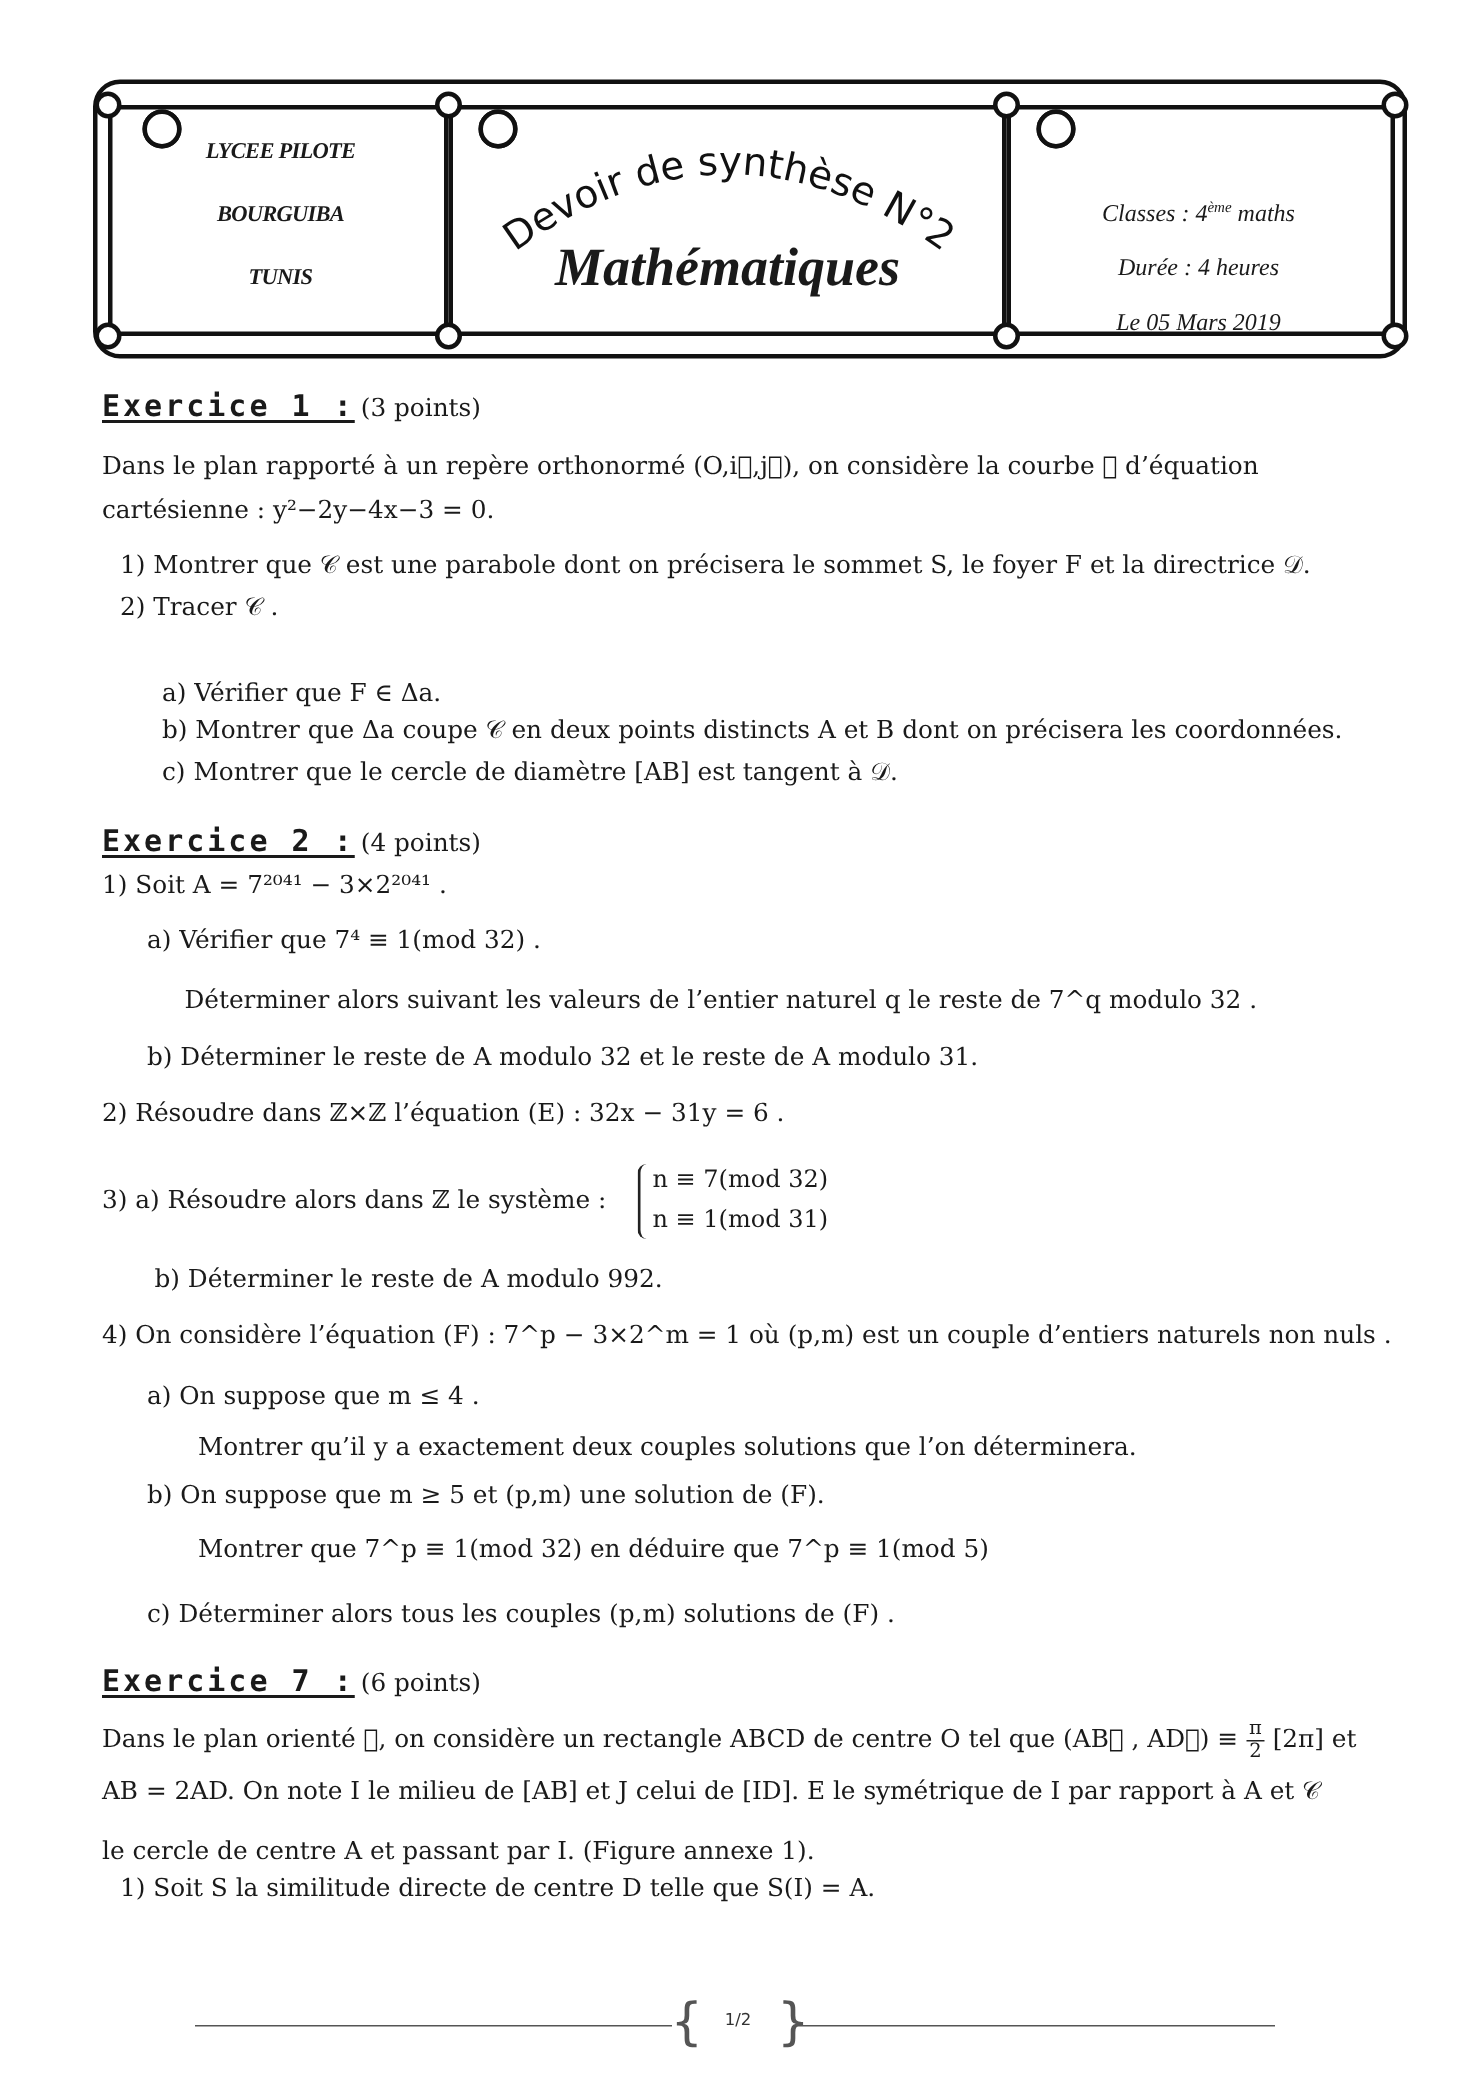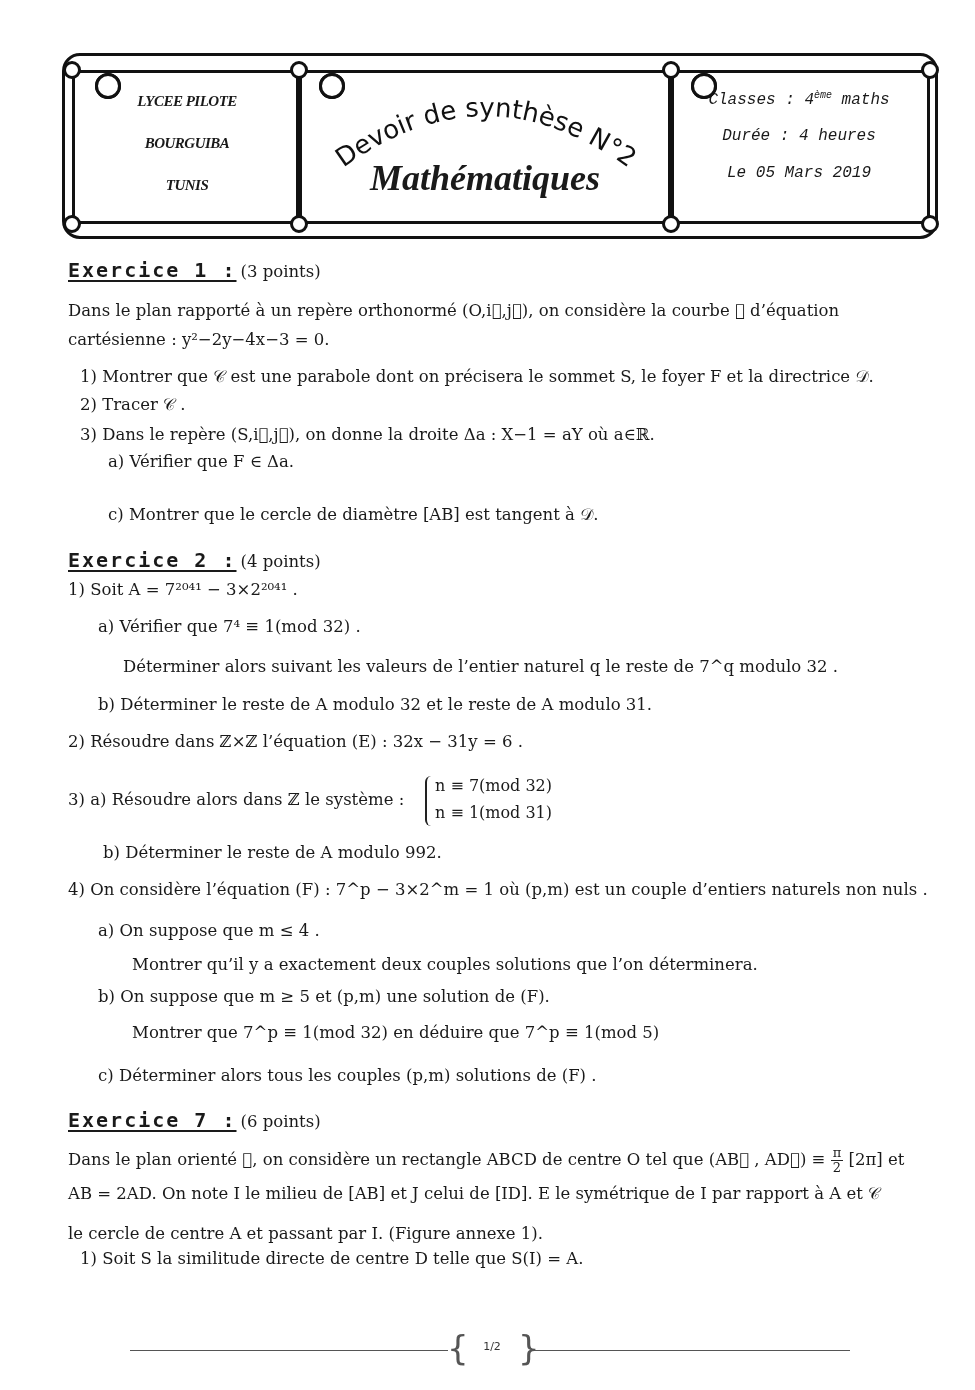--- a/index.html
+++ b/index.html
@@ -30,21 +30,21 @@
   .corner { position: absolute; width: 18px; height: 18px; background: #fff;
     border: 3px solid #111; border-radius: 50%; box-sizing: border-box; }
 
   .school-line {
     position: absolute; left: 0; width: 100%; text-align: center;
     font-family: "Liberation Serif", serif; font-style: italic; font-weight: bold;
     font-size: 15px; letter-spacing: -0.5px; font-variant: small-caps;
   }
   .meta-line {
     position: absolute; left: 0; width: 100%; text-align: center;
-    font-family: Liberation Mono, monospace; font-style: italic; font-size: 16px;
+    font-family: Liberation Serif, serif; font-style: italic; font-size: 16px; margin-top: 43px;
   }
   .meta-line sup { font-size: 10px; }
 
   .title-arc {
     position: absolute; left: 0; top: 0; width: 100%; height: 100%;
   }
   .subject {
     position: absolute; left: 0; width: 100%; top: 84px; text-align: center;
     font-family: "Liberation Serif", serif; font-style: italic; font-size: 36px; font-weight: bold;
   }
@@ -121,22 +121,22 @@
   <div class="corner" style="left:662px;top:215px"></div>
   <div class="corner" style="left:921px;top:215px"></div>
 
   <div class="heading" style="top:258px">
     <span class="h-title">Exercice 1 :</span><span class="h-pts">(3 points)</span>
   </div>
   <div class="line" style="left:68px;top:301px">Dans le plan rapporté à un repère orthonormé (O,i⃗,j⃗), on considère la courbe 𝒞 d’équation</div>
   <div class="line" style="left:68px;top:330px">cartésienne  : y²−2y−4x−3 = 0.</div>
   <div class="line" style="left:80px;top:367px">1)  Montrer que 𝒞 est une parabole dont on précisera le sommet S, le foyer F et la directrice 𝒟.</div>
   <div class="line" style="left:80px;top:395px">2)  Tracer 𝒞 .</div>
-  <div class="line" style="left:80px;top:425px">3)  Dans le repère (S,i⃗,j⃗), on donne la droite Δa : X−1 = aY où a∈ℝ.</div>
   <div class="line" style="left:108px;top:452px">a)  Vérifier que F ∈ Δa.</div>
+  <div class="line" style="left:108px;top:477px">b)  Montrer que Δa coupe 𝒞 en deux points distincts A et B dont on précisera les coordonnées.</div>
   <div class="line" style="left:108px;top:505px">c)  Montrer que le cercle de diamètre [AB] est tangent à 𝒟.</div>
 
   <div class="heading" style="top:548px">
     <span class="h-title">Exercice 2 :</span><span class="h-pts">(4 points)</span>
   </div>
   <div class="line" style="left:68px;top:580px">1)  Soit A = 7²⁰⁴¹ − 3×2²⁰⁴¹ .</div>
   <div class="line" style="left:98px;top:617px">a) Vérifier que  7⁴ ≡ 1(mod 32) .</div>
   <div class="line" style="left:123px;top:657px">Déterminer alors suivant les valeurs de l’entier naturel  q  le reste de 7^q modulo  32 .</div>
   <div class="line" style="left:98px;top:695px">b) Déterminer  le reste de A modulo 32 et le reste de A modulo 31.</div>
   <div class="line" style="left:68px;top:732px">2)  Résoudre  dans ℤ×ℤ  l’équation (E) : 32x − 31y = 6 .</div>

